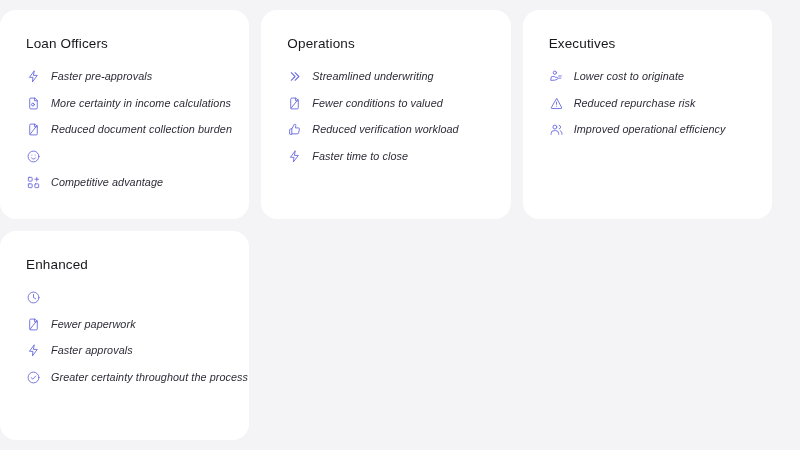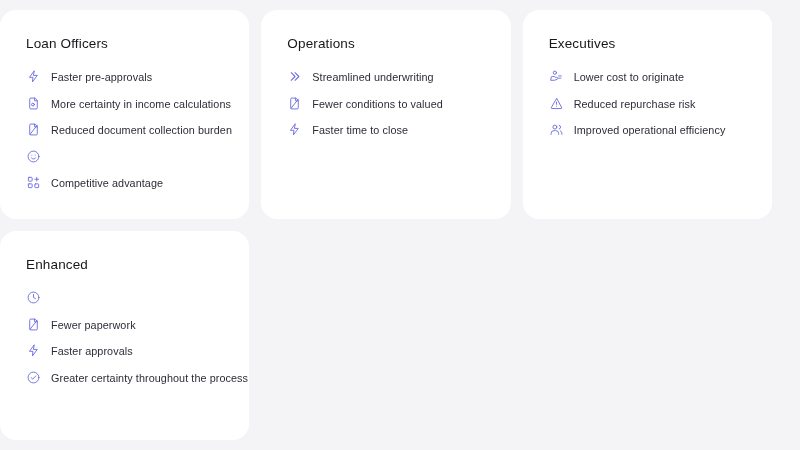--- a/index.html
+++ b/index.html
@@ -41,23 +41,24 @@
     margin: 0 0 18px 0;
     font-weight: 400;
   }
   .benefit-list {
     list-style: none;
     margin: 0;
     padding: 0;
   }
   .benefit-item {
     display: flex;
-    align-items: flex-end;
+    align-items: flex-start;
     margin-bottom: 11.5px;
     min-height: 14px;
+    font-style: italic;
   }
   .benefit-icon {
     width: 15px;
     height: 15px;
     flex: 0 0 15px;
     margin-right: 10px;
     display: flex;
     align-items: center;
     justify-content: center;
     color: #6c6ce0;
@@ -153,20 +154,29 @@
               <path d="M14 2H7a2 2 0 0 0-2 2v16a2 2 0 0 0 2 2h10a2 2 0 0 0 2-2V7z"></path>
               <path d="M14 2v5h5"></path>
               <path d="M5.5 21 19 4"></path>
             </svg>
         </span>
         <span class="benefit-label">Fewer conditions to valued</span>
       </li>
       <li class="benefit-item">
         <span class="benefit-icon">
           <svg viewBox="0 0 24 24" fill="none" stroke="currentColor" stroke-width="1.7" stroke-linecap="round" stroke-linejoin="round">
+              <path d="M7 11v10H4a1 1 0 0 1-1-1v-8a1 1 0 0 1 1-1z"></path>
+              <path d="M7 11l4.5-8.5a2 2 0 0 1 3 2.3L13.5 9H19a2 2 0 0 1 2 2.4l-1.4 7A2 2 0 0 1 17.6 20H7"></path>
+            </svg>
+        </span>
+        <span class="benefit-label">Reduced verification workload</span>
+      </li>
+      <li class="benefit-item">
+        <span class="benefit-icon">
+          <svg viewBox="0 0 24 24" fill="none" stroke="currentColor" stroke-width="1.7" stroke-linecap="round" stroke-linejoin="round">
               <path d="M13 2 4.5 13.5H11l-1 8.5L19 10h-6.5z"></path>
             </svg>
         </span>
         <span class="benefit-label">Faster time to close</span>
       </li>
     </ul>
   </section>
 
   <section class="card">
     <h2 class="card-title">Executives</h2>

